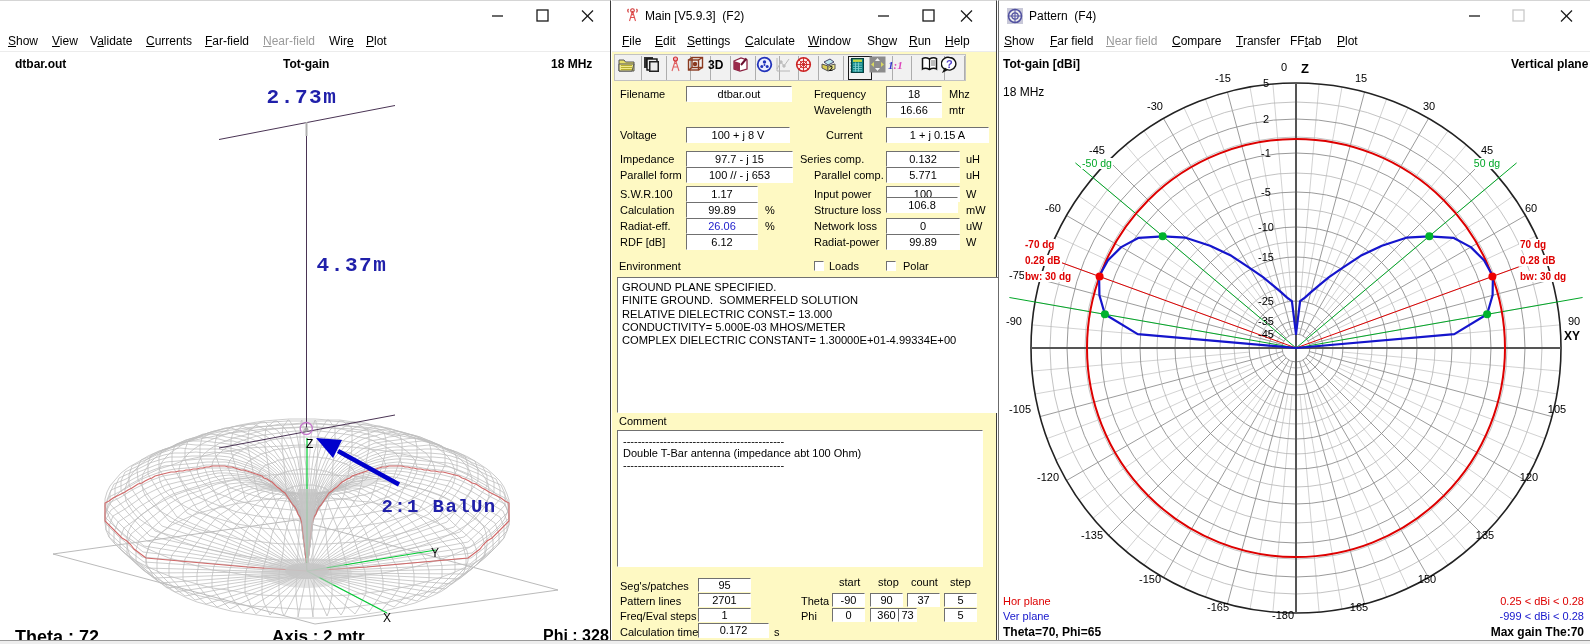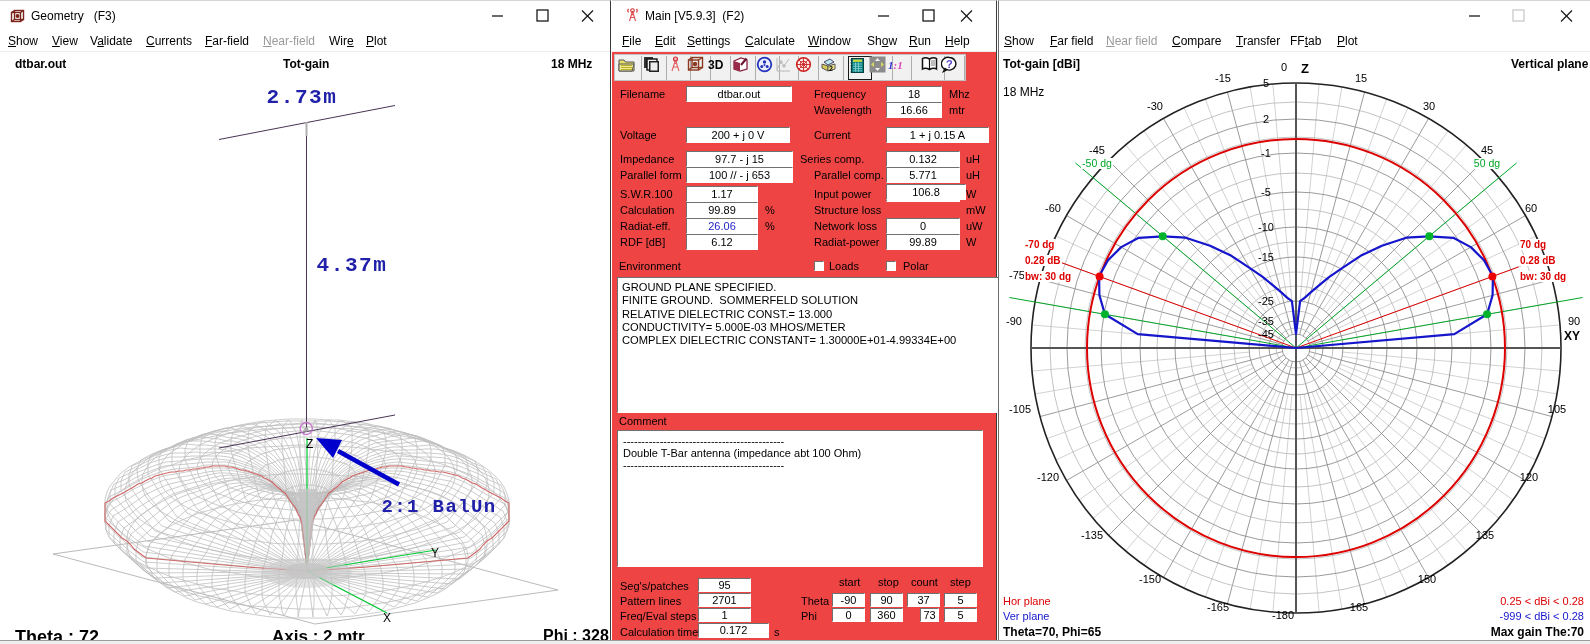--- a/index.html
+++ b/index.html
@@ -13,36 +13,20 @@
 .ttext{position:absolute;top:8px;font-size:12px;color:#000;white-space:nowrap}
 .menu{position:absolute;left:0;top:30px;width:100%;height:21px;background:#fff;border-bottom:1px solid #ececec}
 .mi{position:absolute;top:3px;font-size:12px;color:#000;white-space:nowrap}
 .gray{color:#9a9a9a}
 u{text-decoration-thickness:1px}
 svg{position:absolute;left:0;top:0}
 </style></head>
 <body>
 
 <div class="win" style="left:0;width:611px;border-right:1px solid #3c3c3c;border-top:1px solid #d5d5d5">
-<div class="tbar">
- <span class="abs" style="left:10px;top:8px">
-        <svg width="15" height="15" viewBox="0 0 15 15">
-<g stroke="#7b241c" fill="none" stroke-width="1.4">
-<rect x="1.5" y="3.5" width="9" height="9"></rect>
-            <rect x="4.5" y="1.5" width="9" height="9"></rect>
-<line x1="1.5" y1="3.5" x2="4.5" y2="1.5"></line>
-            <line x1="10.5" y1="3.5" x2="13.5" y2="1.5"></line>
-<line x1="1.5" y1="12.5" x2="4.5" y2="10.5"></line>
-            <line x1="10.5" y1="12.5" x2="13.5" y2="10.5"></line>
-</g>
-          <circle cx="7.5" cy="7" r="2" fill="#7b241c"></circle>
-        </svg>
-      </span>
- <span class="ttext" style="left:31px">Geometry&nbsp;&nbsp; (F3)</span>
-</div>
 
 <svg class="abs" style="left:0;top:0" width="1590" height="30">
  <line x1="492" y1="15" x2="503" y2="15" stroke="#1a1a1a" stroke-width="1.3"></line>
  <rect x="537" y="9" width="11" height="11" fill="none" stroke="#1a1a1a" stroke-width="1.3"></rect>
  <line x1="582" y1="9.5" x2="593" y2="20.5" stroke="#1a1a1a" stroke-width="1.3"></line>
  <line x1="582" y1="20.5" x2="593" y2="9.5" stroke="#1a1a1a" stroke-width="1.3"></line>
 </svg>
 <div class="menu">
       <span class="mi" style="left:8px"><u>S</u>how</span>
       <span class="mi" style="left:52px"><u>V</u>iew</span>
@@ -168,21 +152,21 @@
  <polygon points="316,437 342,439 333,457" fill="#0000cc"></polygon>
  <text x="302" y="102" font-size="21" font-weight="bold" letter-spacing="1.6" text-anchor="middle" fill="#2020aa" font-family="&quot;Liberation Mono&quot;,monospace">2.73m</text>
  <text x="352" y="270" font-size="21" font-weight="bold" letter-spacing="1.6" text-anchor="middle" fill="#2020aa" font-family="&quot;Liberation Mono&quot;,monospace">4.37m</text>
  <text x="439" y="511" font-size="19" font-weight="bold" letter-spacing="1.4" text-anchor="middle" fill="#2020aa" font-family="&quot;Liberation Mono&quot;,monospace">2:1 BalUn</text>
 </svg>
 <div class="lbl b" style="left:15px;top:626px;font-size:18px">Theta : 72</div>
 <div class="lbl b" style="left:272px;top:626px;font-size:17px">Axis : 2 mtr</div>
 <div class="lbl b" style="left:543px;top:626px;font-size:16px">Phi : 328</div>
 </div>
 
-<div class="win" style="left:612px;width:385px;background:#ef4444;border-top:1px solid #d5d5d5;border-right:1px solid #3c3c3c;border-bottom:3px solid #cfcfcf">
+<div class="win" style="left:612px;width:385px;background:#fef9c3;border-top:1px solid #d5d5d5;border-right:1px solid #3c3c3c;border-bottom:3px solid #cfcfcf">
 <div class="tbar">
  <span class="abs" style="left:13px;top:7px">
         <svg width="15" height="15" viewBox="0 0 15 15">
 <g stroke="#e05050" fill="none" stroke-width="1.1">
 <path d="M7.5 3 L4.5 13 M7.5 3 L10.5 13 M5.6 9.5 L9.4 9.5 M6.3 6.6 L8.7 6.6"></path>
 <circle cx="7.5" cy="2.5" r="1.8" stroke="#d03030"></circle>
 <path d="M3.5 1 Q2 2.5 3.5 4.5 M11.5 1 Q13 2.5 11.5 4.5" stroke="#d03030"></path>
 </g>
         </svg>
       </span>
@@ -340,43 +324,43 @@
     </div>
 <div class="lbl" style="left:8px;top:87px">Filename</div>
     <div class="box" style="left:74px;top:85px;width:106px;height:16px;line-height:14px;color:#000">dtbar.out</div>
     <div class="lbl" style="left:202px;top:87px">Frequency</div>
     <div class="box" style="left:274px;top:85px;width:56px;height:16px;line-height:14px;color:#000">18</div>
     <div class="lbl" style="left:337px;top:87px">Mhz</div>
     <div class="lbl" style="left:202px;top:103px">Wavelength</div>
     <div class="box" style="left:274px;top:101px;width:56px;height:16px;line-height:14px;color:#000">16.66</div>
     <div class="lbl" style="left:337px;top:103px">mtr</div>
     <div class="lbl" style="left:8px;top:128px">Voltage</div>
-    <div class="box" style="left:74px;top:126px;width:104px;height:16px;line-height:14px;color:#000">200 + j 0 V</div>
-    <div class="lbl" style="left:202px;top:128px">Current</div>
+    <div class="box" style="left:74px;top:126px;width:104px;height:16px;line-height:14px;color:#000">100 + j 8 V</div>
+    <div class="lbl" style="left:214px;top:128px">Current</div>
     <div class="box" style="left:274px;top:126px;width:103px;height:16px;line-height:14px;color:#000">1 + j 0.15 A</div>
     <div class="lbl" style="left:8px;top:152px">Impedance</div>
     <div class="box" style="left:74px;top:150px;width:107px;height:16px;line-height:14px;color:#000">97.7 - j 15</div>
     <div class="lbl" style="left:188px;top:152px">Series comp.</div>
     <div class="box" style="left:274px;top:150px;width:74px;height:16px;line-height:14px;color:#000">0.132</div>
     <div class="lbl" style="left:354px;top:152px">uH</div>
     <div class="lbl" style="left:8px;top:168px">Parallel form</div>
     <div class="box" style="left:74px;top:166px;width:107px;height:16px;line-height:14px;color:#000">100 // - j 653</div>
     <div class="lbl" style="left:202px;top:168px">Parallel comp.</div>
     <div class="box" style="left:274px;top:166px;width:74px;height:16px;line-height:14px;color:#000">5.771</div>
     <div class="lbl" style="left:354px;top:168px">uH</div>
     <div class="lbl" style="left:8px;top:187px">S.W.R.100</div>
     <div class="box" style="left:74px;top:185px;width:72px;height:16px;line-height:14px;color:#000">1.17</div>
     <div class="lbl" style="left:202px;top:187px">Input power</div>
     <div class="box" style="left:274px;top:185px;width:74px;height:16px;line-height:14px;color:#000">100</div>
     <div class="lbl" style="left:354px;top:187px">W</div>
     <div class="lbl" style="left:8px;top:203px">Calculation</div>
     <div class="box" style="left:74px;top:201px;width:72px;height:16px;line-height:14px;color:#000">99.89</div>
     <div class="lbl" style="left:153px;top:203px">%</div>
     <div class="lbl" style="left:202px;top:203px">Structure loss</div>
-    <div class="box" style="left:274px;top:183px;width:80px;height:16px;line-height:14px;color:#000">106.8</div>
+    <div class="box" style="left:274px;top:196px;width:72px;height:16px;line-height:14px;color:#000">106.8</div>
     <div class="lbl" style="left:354px;top:203px">mW</div>
     <div class="lbl" style="left:8px;top:219px">Radiat-eff.</div>
     <div class="box" style="left:74px;top:217px;width:72px;height:16px;line-height:14px;color:#2222cc">26.06</div>
     <div class="lbl" style="left:153px;top:219px">%</div>
     <div class="lbl" style="left:202px;top:219px">Network loss</div>
     <div class="box" style="left:274px;top:217px;width:74px;height:16px;line-height:14px;color:#000">0</div>
     <div class="lbl" style="left:354px;top:219px">uW</div>
     <div class="lbl" style="left:8px;top:235px">RDF [dB]</div>
     <div class="box" style="left:74px;top:233px;width:72px;height:16px;line-height:14px;color:#000">6.12</div>
     <div class="lbl" style="left:202px;top:235px">Radiat-power</div>
@@ -409,25 +393,36 @@
     <div class="lbl" style="left:299px;top:575px">count</div>
     <div class="lbl" style="left:338px;top:575px">step</div>
     <div class="lbl" style="left:189px;top:594px">Theta</div>
     <div class="box" style="left:220px;top:592px;width:33px;height:14px;line-height:12px;color:#000">-90</div>
     <div class="box" style="left:258px;top:592px;width:33px;height:14px;line-height:12px;color:#000">90</div>
     <div class="box" style="left:295px;top:592px;width:33px;height:14px;line-height:12px;color:#000">37</div>
     <div class="box" style="left:332px;top:592px;width:33px;height:14px;line-height:12px;color:#000">5</div>
     <div class="lbl" style="left:189px;top:609px">Phi</div>
     <div class="box" style="left:220px;top:607px;width:33px;height:14px;line-height:12px;color:#000">0</div>
     <div class="box" style="left:258px;top:607px;width:33px;height:14px;line-height:12px;color:#000">360</div>
-    <div class="box" style="left:308px;top:607px;width:19px;height:14px;line-height:12px;color:#000">73</div>
+    <div class="box" style="left:286px;top:607px;width:19px;height:14px;line-height:12px;color:#000">73</div>
     <div class="box" style="left:332px;top:607px;width:33px;height:14px;line-height:12px;color:#000">5</div>
 </div>
 
 <div class="win" style="left:998px;width:592px;border-top:1px solid #d5d5d5;border-left:1px solid #6b6b6b">
+<div class="tbar">
+ <span class="abs" style="left:8px;top:7px">
+        <svg width="16" height="16" viewBox="0 0 16 16">
+<rect x="0" y="0" width="16" height="16" fill="#c8c8d8"></rect>
+<circle cx="8" cy="8" r="6.5" fill="#eee" stroke="#5050a0" stroke-width="1.5"></circle>
+<circle cx="8" cy="8" r="3.2" fill="none" stroke="#5050a0" stroke-width="1.2"></circle>
+<path d="M8 1.5 V14.5 M1.5 8 H14.5" stroke="#5050a0" stroke-width="1"></path>
+</svg>
+      </span>
+ <span class="ttext" style="left:30px">Pattern&nbsp; (F4)</span>
+</div>
 
 <svg class="abs" style="left:0;top:0" width="1590" height="30">
  <line x1="470" y1="15" x2="481" y2="15" stroke="#1a1a1a" stroke-width="1.3"></line>
  <rect x="514" y="9" width="11" height="11" fill="none" stroke="#c9c9c9" stroke-width="1.3"></rect>
  <line x1="562" y1="9.5" x2="573" y2="20.5" stroke="#1a1a1a" stroke-width="1.3"></line>
  <line x1="562" y1="20.5" x2="573" y2="9.5" stroke="#1a1a1a" stroke-width="1.3"></line>
 </svg>
 <div class="menu">
       <span class="mi" style="left:5px"><u>S</u>how</span>
       <span class="mi" style="left:51px"><u>F</u>ar field</span>

